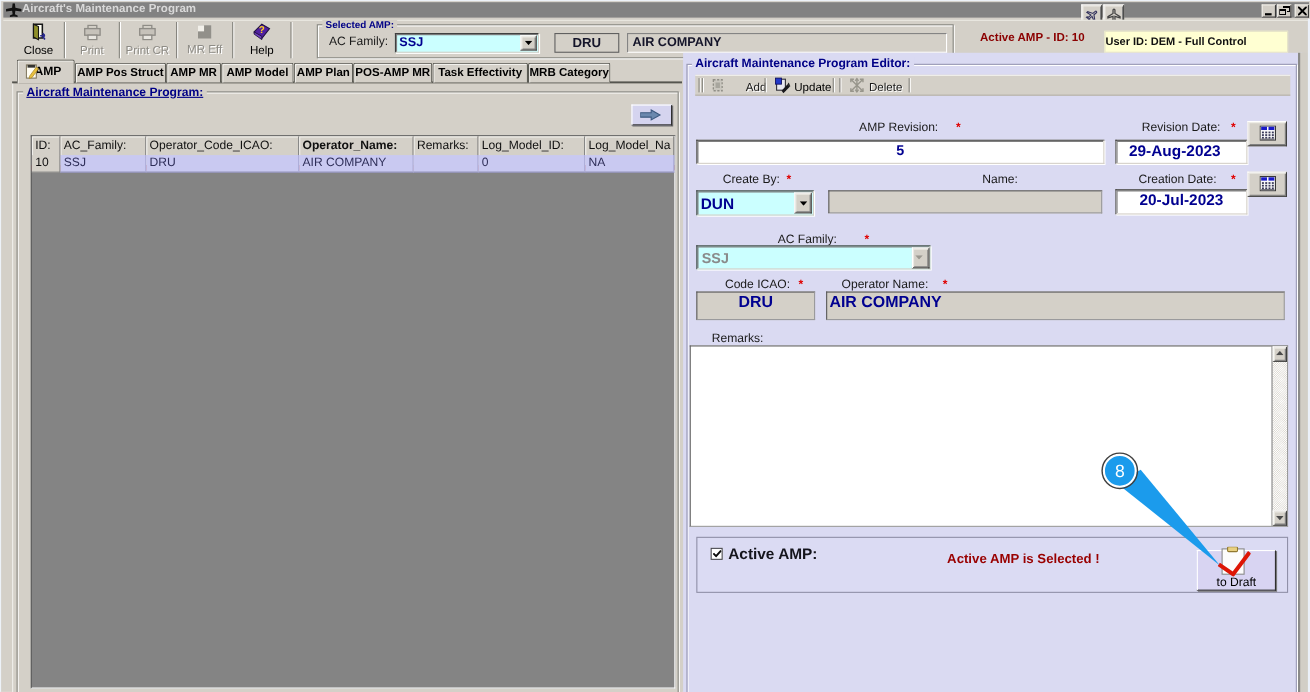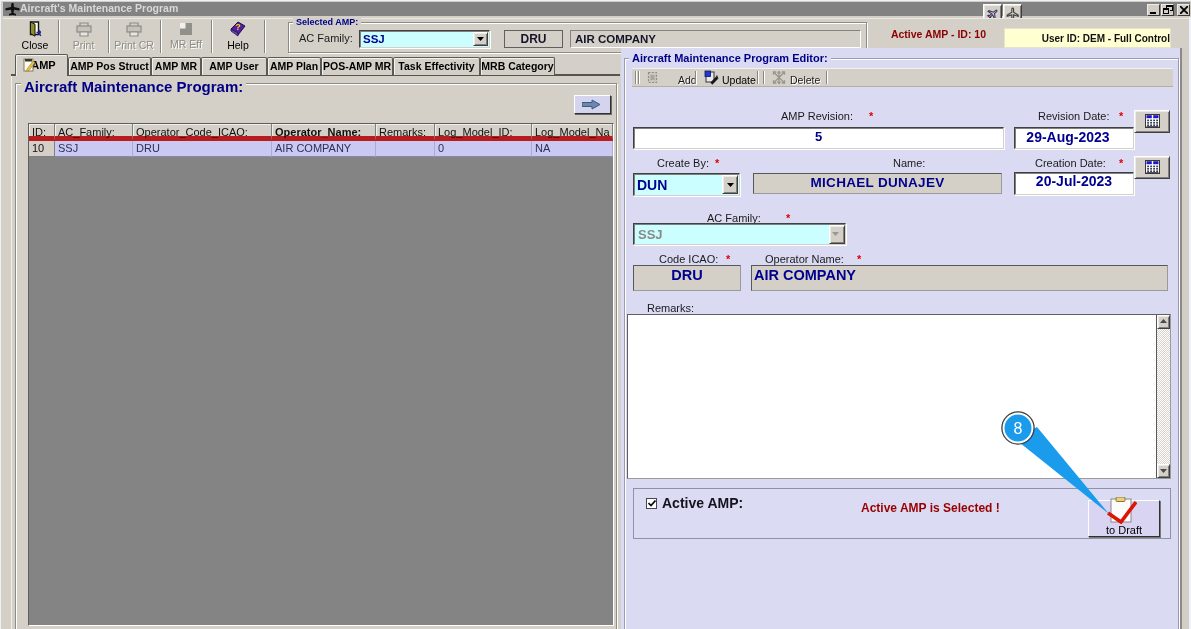--- a/index.html
+++ b/index.html
@@ -122,42 +122,42 @@
 <div class="abs val" style="left:362px;top:32px;font-size:11.5px;">SSJ</div>
 <div class="abs raised" style="left:472px;top:31px;width:15px;height:14px;background:#D4D0C8;"></div>
 <svg class="abs" style="left:476px;top:36px;" width="7" height="4" viewBox="0 0 7 4">
       <path d="M0 0 h7 l-3.5 4 z" fill="#000"></path>
     </svg>
 <div class="abs" style="left:503px;top:29px;width:59px;height:18px;border:1px solid #606060;background:#D4D0C8;text-align:center;line-height:16px;font-weight:bold;font-size:12px;color:#15152A;">DRU</div>
 <div class="abs sunken" style="left:569px;top:29px;width:291px;height:18px;background:#D4D0C8;"></div>
 <div class="abs" style="left:574px;top:32px;font-weight:bold;font-size:11.5px;color:#15152A;">AIR COMPANY</div>
 
 <div class="abs" style="left:860px;top:27px;width:155px;text-align:center;font-weight:bold;font-size:10.5px;color:#8B0000;">Active AMP - ID: 10</div>
-<div class="abs" style="left:1003px;top:27px;width:167px;height:20px;background:#FFFFD2;border:1px solid #E6E4C8;text-align:right;line-height:19px;font-weight:bold;font-size:10px;color:#101010;">User ID: DEM - Full Control</div>
+<div class="abs" style="left:1003px;top:27px;width:167px;height:20px;background:#FFFFD2;border:1px solid #E6E4C8;text-align:left;line-height:19px;font-weight:bold;font-size:10px;color:#101010;">User ID: DEM - Full Control</div>
 
 <div class="abs" style="left:10px;top:73px;width:609px;height:2px;background:#55554F;"></div>
 <div class="tab" style="left:14px;top:53px;width:53px;height:22px;line-height:20px;z-index:3;">
 <svg width="13" height="14" viewBox="0 0 13 14" style="position:absolute;left:7px;top:3px;">
         <rect x="1" y="1" width="9" height="12" fill="#FFFDF2" stroke="#807860" stroke-width="1"></rect>
         <rect x="2" y="1" width="7" height="2.5" fill="#343430"></rect>
         <path d="M4 11 L10 3 l2 1.6 -6 8 -2.5 0.8 z" fill="#E8C040" stroke="#A08020" stroke-width="0.6"></path>
       </svg>
 <span style="margin-left:4px;font-size:11px;">AMP</span></div>
 <div class="tab" style="left:67px;top:56px;width:83px;height:18px;line-height:17px;">AMP Pos Struct</div>
 <div class="tab" style="left:150px;top:56px;width:50px;height:18px;line-height:17px;">AMP MR</div>
-<div class="tab" style="left:200px;top:56px;width:66px;height:18px;line-height:17px;">AMP User</div>
+<div class="tab" style="left:200px;top:56px;width:66px;height:18px;line-height:17px;">AMP Model</div>
 <div class="tab" style="left:266px;top:56px;width:54px;height:18px;line-height:17px;">AMP Plan</div>
 <div class="tab" style="left:320px;top:56px;width:72px;height:18px;line-height:17px;">POS-AMP MR</div>
 <div class="tab" style="left:392px;top:56px;width:87px;height:18px;line-height:17px;">Task Effectivity</div>
 <div class="tab" style="left:479px;top:56px;width:75px;height:18px;line-height:17px;">MRB Category</div>
 
 <div class="abs" style="left:10px;top:75px;width:609px;height:554px;background:#D4D0C8;border-left:1px solid #F0EFEB;"></div>
 
 <div class="abs groove" style="left:14px;top:82px;width:602px;height:552px;"></div>
-<div class="gblabel" style="left:20px;top:77px;font-size:15px;">Aircraft Maintenance Program:</div>
+<div class="gblabel" style="left:20px;top:77px;font-size:11px;text-decoration:underline;">Aircraft Maintenance Program:</div>
 
 <div class="abs" style="left:573px;top:94px;width:37px;height:19px;background:#D5D4EF;border:1px solid;border-color:#FFFFFF #303030 #303030 #FFFFFF;box-shadow:1px 1px 0 #6a6a6a;"></div>
 <svg class="abs" style="left:581px;top:98px;" width="22" height="11" viewBox="0 0 22 11">
       <path d="M0 3.5 h10 V1 l8 4.5 -8 4.5 V7.5 H0 z" fill="#6B88AE" stroke="#3E5A80" stroke-width="1"></path>
     </svg>
 
 <div class="abs" style="left:27px;top:122px;width:586px;height:503px;background:#848484;border:1px solid;border-color:#5E5E5E #FFFFFF #FFFFFF #5E5E5E;"></div>
 
 <div class="abs" style="left:28px;top:123px;width:584px;height:17px;background:#D4D0C8;"></div>
 
@@ -171,21 +171,21 @@
 
 <div class="abs dcf" style="left:28px;top:140px;width:26px;">10</div>
 <div class="abs dc" style="left:54px;top:140px;width:78px;">SSJ</div>
 <div class="abs dc" style="left:132px;top:140px;width:139px;">DRU</div>
 <div class="abs dc" style="left:271px;top:140px;width:104px;">AIR COMPANY</div>
 <div class="abs dc" style="left:375px;top:140px;width:59px;"></div>
 <div class="abs dc" style="left:434px;top:140px;width:97px;">0</div>
 <div class="abs dc" style="left:531px;top:140px;width:81px;">NA</div>
 
 <style>
-.hc{height:17px;background:#D4D0C8;border-right:1px solid #808080;border-bottom:5px solid #b91c1c;box-shadow:inset 1px 1px 0 #F0EFEB;line-height:16px;padding-left:3px;color:#101010;}
+.hc{height:31px;background:#D4D0C8;border-right:1px solid #808080;border-bottom:5px solid #b91c1c;box-shadow:inset 1px 1px 0 #F0EFEB;line-height:16px;padding-left:3px;color:#101010;}
 .dcf{height:16px;background:#D4D0C8;border-right:1px solid #808080;border-bottom:1px solid #808080;line-height:15px;padding-left:3px;color:#101010;}
 .dc{height:16px;background:#C9C9F1;border-right:1px solid #ABABD6;border-bottom:1px solid #8888AC;line-height:15px;padding-left:3px;color:#2E2E58;}
 </style>
 
 <div class="abs" style="left:620px;top:47px;width:563px;height:582px;background:#DADAF2;"></div>
 <div class="abs" style="left:1179px;top:47px;width:9px;height:582px;background:#D2CEC6;border-left:2px solid #8A8A88;"></div>
 <div class="abs" style="left:1188px;top:16px;width:3px;height:613px;background:#ECF1FA;"></div>
 
 <div class="abs" style="left:623px;top:57px;width:555px;height:578px;border:1px solid #9A9AB4;box-shadow:inset 1px 1px 0 #FFFFFF, 1px 1px 0 #FFFFFF;"></div>
 <div class="abs" style="left:628px;top:51px;font-weight:bold;color:#000086;background:#DADAF2;padding:0 3px;font-size:11px;">Aircraft Maintenance Program Editor:</div>
@@ -256,21 +256,20 @@
 <div class="lbl" style="left:1034px;top:156px;">Creation Date:</div>
 <div class="star" style="left:1118px;top:156px;">*</div>
 
 <div class="abs sunken2" style="left:632px;top:172px;width:107px;height:23px;background:#CBFFFF;"></div>
 <div class="abs val" style="left:636px;top:176px;font-size:14px;">DUN</div>
 <div class="abs raised" style="left:721px;top:174px;width:16px;height:19px;background:#D4D0C8;"></div>
 <svg class="abs" style="left:726px;top:182px;" width="7" height="4" viewBox="0 0 7 4">
       <path d="M0 0 h7 l-3.5 4 z" fill="#000"></path>
     </svg>
 <div class="abs" style="left:752px;top:172px;width:249px;height:21px;background:#D4D0C8;border:1px solid;border-color:#58585A #9A9A9C #9A9A9C #58585A;"></div>
-<div class="abs val" style="left:752px;top:174px;width:249px;text-align:center;font-size:13.5px;letter-spacing:0.3px;">MICHAEL DUNAJEV</div>
 <div class="abs sunken2" style="left:1013px;top:171px;width:120px;height:23px;background:#FFFFFF;"></div>
 <div class="abs val" style="left:1013px;top:172px;width:120px;text-align:center;font-size:14px;">20-Jul-2023</div>
 
 <div class="abs raised calb" style="left:1133px;top:155px;width:36px;height:23px;background:#D4D0C8;"></div>
 <svg class="abs" style="left:1144px;top:159px;" width="15" height="14" viewBox="0 0 15 14">
       <rect x="0.5" y="0.5" width="14" height="13" fill="#FAFAFA" stroke="#383838" stroke-width="1"></rect>
       <rect x="1.5" y="1.2" width="5.3" height="3" fill="#1A1AC8"></rect>
       <rect x="8.2" y="1.2" width="5.3" height="3" fill="#1A1AC8"></rect>
       <rect x="2.2" y="5.6" width="1.8" height="1.6" fill="#3A3A5A"></rect>
       <rect x="5.2" y="5.6" width="1.8" height="1.6" fill="#3A3A5A"></rect>

